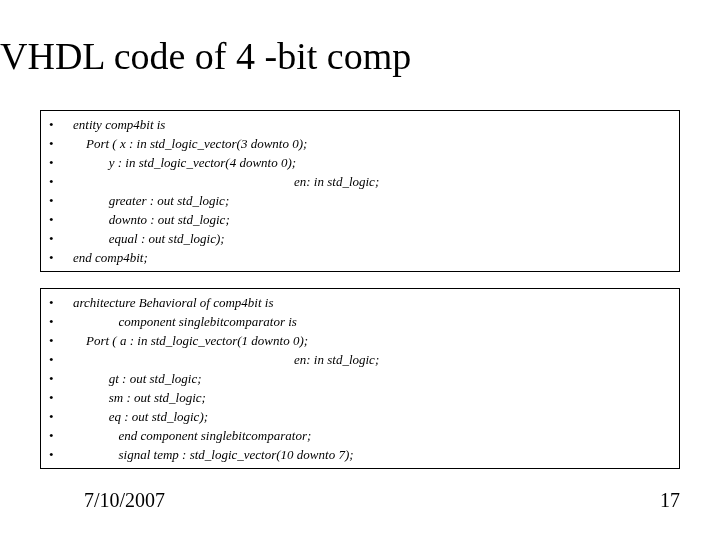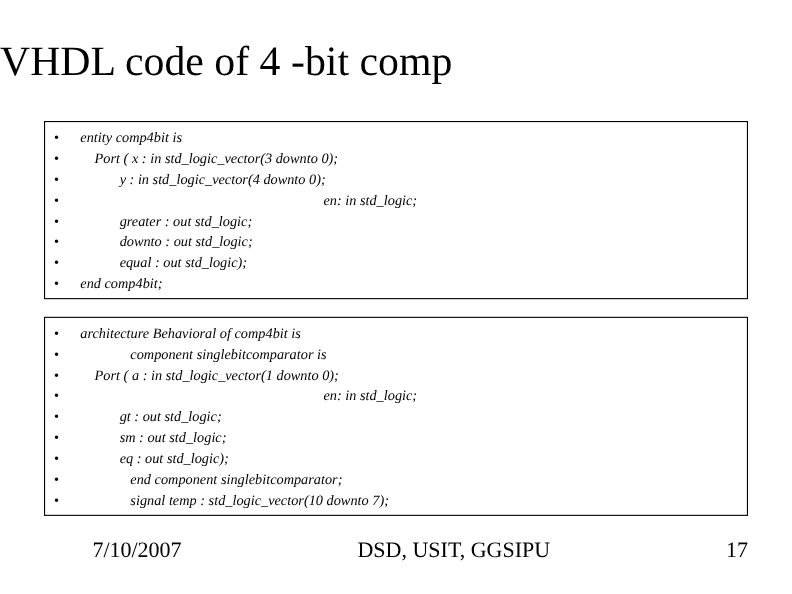--- a/index.html
+++ b/index.html
@@ -93,17 +93,16 @@
     <div class="line"><span class="bullet">•</span><span class="codetext">                                                                    en: in std_logic;</span></div>
     <div class="line"><span class="bullet">•</span><span class="codetext">           gt : out std_logic;</span></div>
     <div class="line"><span class="bullet">•</span><span class="codetext">           sm : out std_logic;</span></div>
     <div class="line"><span class="bullet">•</span><span class="codetext">           eq : out std_logic);</span></div>
     <div class="line"><span class="bullet">•</span><span class="codetext">              end component singlebitcomparator;</span></div>
     <div class="line"><span class="bullet">•</span><span class="codetext">              signal temp : std_logic_vector(10 downto 7);</span></div>
   </div>
 
   <div class="footer">
     <span class="date">7/10/2007</span>
-    <span class="center">DSD, USIT, GGSIPU</span>
     <span class="num">17</span>
   </div>
 
 </div>
 
 </body></html>

